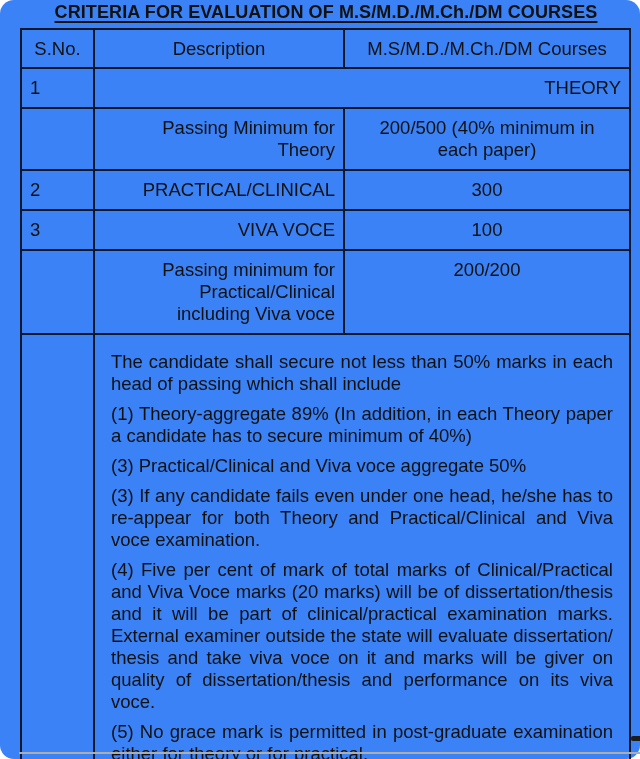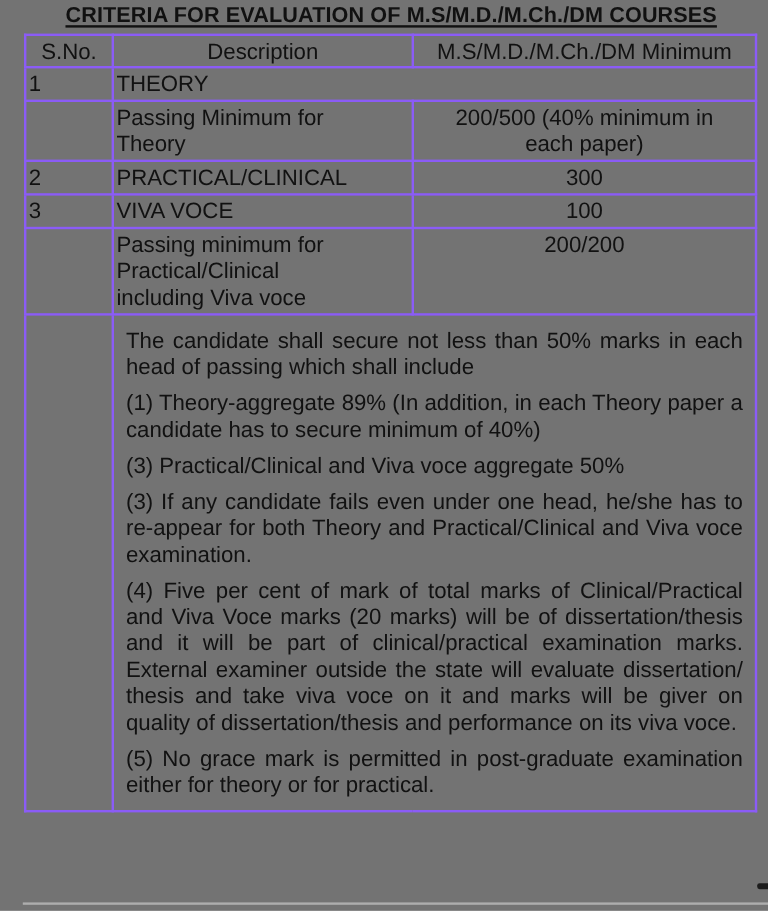--- a/index.html
+++ b/index.html
@@ -7,21 +7,22 @@
     width: 640px; height: 759px;
     background: #ffffff;
     font-family: "Liberation Sans", "DejaVu Sans", sans-serif;
     color: #111111;
     overflow: hidden;
     position: relative;
   }
   .page {
     position: absolute; left: 0; top: 0;
     width: 640px; height: 759px;
-    background: #737373;
+    background: #3b82f6;
+    border-radius: 14px;
   }
   .doc-title {
     position: absolute;
     left: 20px; top: 2px; width: 612px;
     text-align: center;
     font-size: 18px;
     font-weight: bold;
     letter-spacing: 0.1px;
     text-decoration: underline;
     text-decoration-thickness: 2px;
@@ -31,31 +32,31 @@
   table.criteria {
     position: absolute;
     left: 20px; top: 28px;
     width: 609px;
     border-collapse: collapse;
     table-layout: fixed;
     font-size: 18.5px;
     line-height: 22px;
   }
   table.criteria td, table.criteria th {
-    border: 2px solid #8b5cf6;
-    padding: 2px;
+    border: 2px solid #0f172a;
+    padding: 8px;
     vertical-align: top;
     font-weight: normal;
     overflow: hidden;
   }
   th.h-cell { text-align: center; height: 21px; line-height: 21px; white-space: nowrap; }
   td.sno-cell { padding-left: 9px; text-align: left; }
   td.desc-cell {
     padding-left: 7px; padding-right: 6px;
-    text-align: left;
+    text-align: right;
     white-space: pre-line;
   }
   td.val-cell {
     text-align: center;
     padding-left: 4px; padding-right: 4px;
     white-space: pre-line;
   }
   td.notes-cell {
     padding: 2px 7px 8px 7px;
   }
@@ -90,21 +91,21 @@
   <table class="criteria">
     <colgroup>
       <col style="width:73px">
       <col style="width:250px">
       <col style="width:286px">
     </colgroup>
     <thead>
       <tr>
         <th class="h-cell">S.No.</th>
         <th class="h-cell">Description</th>
-        <th class="h-cell">M.S/M.D./M.Ch./DM Minimum</th>
+        <th class="h-cell">M.S/M.D./M.Ch./DM Courses</th>
       </tr>
     </thead>
     <tbody>
       <tr>
         <td class="sno-cell">1</td>
         <td class="desc-cell" colspan="2">THEORY</td>
       </tr>
       <tr>
         <td class="sno-cell"></td>
         <td class="desc-cell">Passing Minimum for

